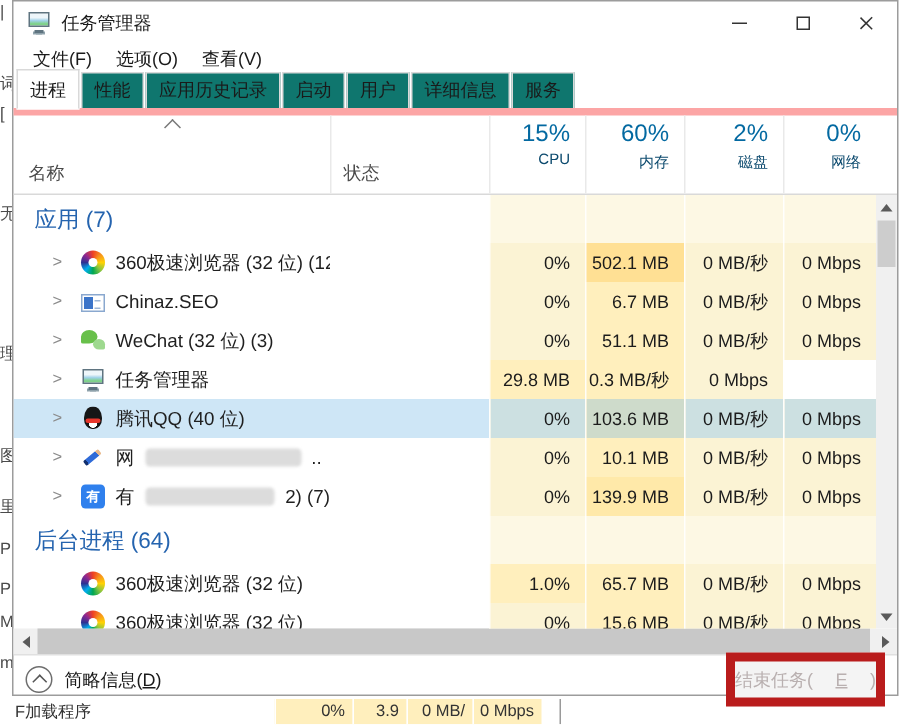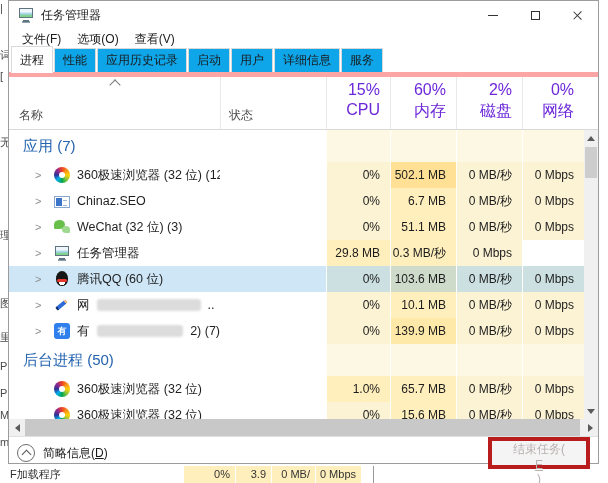--- a/index.html
+++ b/index.html
@@ -29,33 +29,33 @@
   .min-glyph{width:10px;height:1px;background:#333;}
   .max-glyph{width:9px;height:9px;border:1px solid #333;box-sizing:border-box;}
   .close-glyph{position:relative;width:11px;height:11px;}
   .close-glyph::before,.close-glyph::after{content:"";position:absolute;left:5px;top:0;width:1.4px;height:11px;background:#333;}
   .close-glyph::before{transform:rotate(45deg);} .close-glyph::after{transform:rotate(-45deg);}
 
   .menubar{height:20px;display:flex;align-items:center;padding-left:5px;text-align:center;}
   .menu-item{font-size:12px;color:#1a1a1a;padding:2px 8px;}
 
   .tabbar{height:23px;display:flex;align-items:flex-end;border-bottom:5px solid #fca5a5;padding-left:2px;box-sizing:content-box;text-align:center;}
-  .tab{font-size:12px;color:#1a1a1a;background:#0ea5e9;border:1px solid #d9d9d9;border-bottom:none;
+  .tab{font-size:12px;color:#1a1a1a;background:#0f766e;border:1px solid #d9d9d9;border-bottom:none;
        padding:3px 8px 3px 8px;margin-right:1px;white-space:nowrap;}
   .tab.active{background:#fff;position:relative;padding-top:5px;margin-bottom:-1px;border-bottom:1px solid #fff;}
 
   .hdr{display:grid;grid-template-columns:211px 106px 64px 66px 66px 62px 14px;height:52px;border-bottom:1px solid #d9d9d9;}
   .hcell{position:relative;box-sizing:border-box;border-left:1px solid #e9e9e9;}
   .hcell:first-child{border-left:none;}
   .h-sb{border-left:none;}
   .hlabel{position:absolute;left:10px;bottom:5px;font-size:12px;color:#4a4a4a;}
   .sort-up{position:absolute;top:4px;left:50%;width:7px;height:7px;border-left:1px solid #787878;border-top:1px solid #787878;transform:translateX(-50%) rotate(45deg);}
   .h-metric{display:flex;flex-direction:column;align-items:flex-end;padding:4px 10px 0 0;}
-  .h-val{font-size:16px;color:#6d28d9;}
-  .h-sub{font-size:16px;color:#6d28d9;margin-top:2px;}
+  .h-val{font-size:16px;color:#0369a1;}
+  .h-sub{font-size:10px;color:#0c4a6e;margin-top:2px;}
 
   .list-wrap{position:relative;height:289px;overflow:hidden;}
   .rows{margin-right:14px;}
   .row{display:grid;grid-template-columns:211px 106px 64px 66px 66px 62px;height:26px;}
   .row.group{height:32px;}
   .cell{display:flex;align-items:center;box-sizing:border-box;overflow:hidden;}
   .name-cell{padding-left:26px;gap:7px;font-size:12.5px;color:#1f1f1f;white-space:nowrap;}
   .group .name-cell{padding-left:14px;}
   .group-label{font-size:15px;color:var(--group_text);}
   .arrow{width:12px;font-size:11px;color:#8c8c8c;flex:0 0 12px;}
@@ -97,22 +97,22 @@
   .hscroll{height:17px;background:#f0f0f0;display:flex;align-items:center;}
   .hs-btn{width:16px;height:17px;display:flex;align-items:center;justify-content:center;flex:0 0 16px;}
   .hthumb{flex:1;height:17px;background:#c8c8c8;margin-right:2px;}
 
   .footer{height:33px;border-top:1px solid #e0e0e0;display:flex;align-items:center;padding:0 8px;box-sizing:border-box;}
   .details-toggle{display:flex;align-items:center;gap:8px;}
   .circle{width:18px;height:18px;border:1px solid #6e6e6e;border-radius:50%;display:flex;align-items:center;justify-content:center;box-sizing:border-box;}
   .chev-up{width:6px;height:6px;border-left:1.5px solid #555;border-top:1.5px solid #555;transform:rotate(45deg);margin-top:3px;}
   .dlabel{font-size:12px;color:#1a1a1a;text-align:right;}
   .u{text-decoration:underline;}
-  .end-task{margin-left:auto;width:94px;height:24px;background:#f4f4f4;border:4px solid #b91c1c;
-            color:#b9b0b0;font-size:12px;font-family:inherit;display:flex;align-items:center;justify-content:flex-start;flex-direction:column;}
+  .end-task{margin-left:auto;width:94px;height:24px;background:#f4f4f4;border:6px solid #b91c1c;
+            color:#b9b0b0;font-size:12px;font-family:inherit;display:flex;align-items:center;justify-content:space-between;}
 </style>
 </head>
 <body>
 
 <div id="stage">
 
   <div class="bg-left">
       <span class="frag" style="top: 2px;">|</span>
       <span class="frag" style="top: 48px;">词</span>
       <span class="frag" style="top: 70px;">[</span>
@@ -252,21 +252,21 @@
             </div>
             <div class="cell status-cell"></div>
             <div class="cell metric heat1">29.8 MB</div>
             <div class="cell metric heat1">0.3 MB/秒</div>
             <div class="cell metric heat0">0 Mbps</div>
           </div>
           <div class="row proc selected">
             <div class="cell name-cell">
               <span class="arrow">&gt;</span>
               <span class="icon qq-icon"></span>
-              <span class="pname">腾讯QQ (60 位)</span>
+              <span class="pname">腾讯QQ (40 位)</span>
             </div>
             <div class="cell status-cell"></div>
             <div class="cell metric heat0">0%</div>
             <div class="cell metric heat2">103.6 MB</div>
             <div class="cell metric heat0">0 MB/秒</div>
             <div class="cell metric heat0">0 Mbps</div>
           </div>
           <div class="row proc">
             <div class="cell name-cell">
               <span class="arrow">&gt;</span>
@@ -290,21 +290,21 @@
               <span class="pname">2) (7)</span>
             </div>
             <div class="cell status-cell"></div>
             <div class="cell metric heat0">0%</div>
             <div class="cell metric heat2">139.9 MB</div>
             <div class="cell metric heat0">0 MB/秒</div>
             <div class="cell metric heat0">0 Mbps</div>
           </div>
           <div class="row group">
             <div class="cell name-cell">
-              <span class="group-label">后台进程 (50)</span>
+              <span class="group-label">后台进程 (64)</span>
             </div>
             <div class="cell status-cell"></div>
             <div class="cell metric heatE"></div>
             <div class="cell metric heatE"></div>
             <div class="cell metric heatE"></div>
             <div class="cell metric heatE"></div>
           </div>
           <div class="row proc">
             <div class="cell name-cell">
               <span class="arrow" style="visibility: hidden;">&gt;</span>

